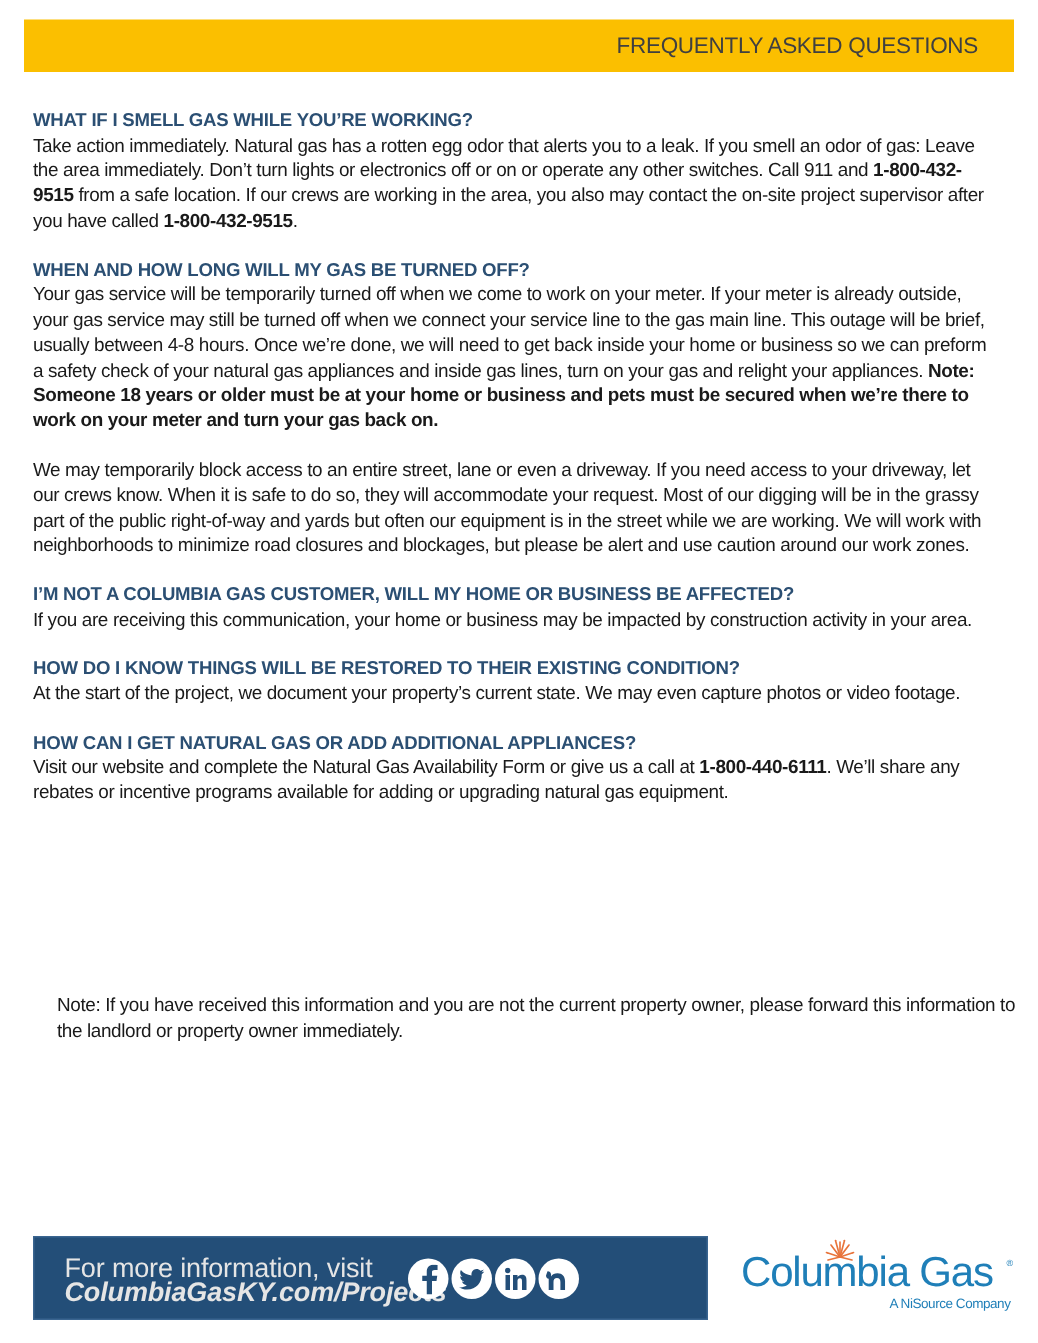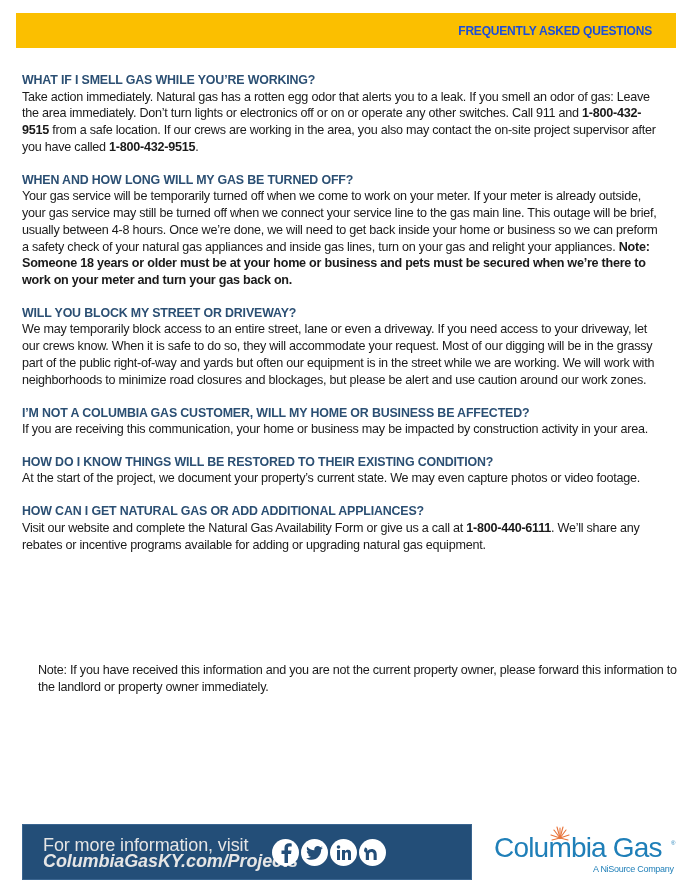--- a/index.html
+++ b/index.html
@@ -6,21 +6,21 @@
   body {
     width: 692px; height: 895px; position: relative; overflow: hidden;
     font-family: "Liberation Sans", sans-serif; color: #1a1a1a;
   }
   .banner {
     position: absolute; left: 16px; top: 13px; width: 660px; height: 35px;
     background: #fbbf00; display: flex; align-items: center; justify-content: flex-end;
     box-sizing: border-box; padding-right: 24px;
   }
   .banner-title {
-    color: #1d4ed8; font-weight: bold; font-size: 12px; letter-spacing: -0.2px;
+    color: #404040; font-weight: normal; font-size: 15px; letter-spacing: -0.2px;
   }
   .content {
     position: absolute; left: 22px; top: 72px; width: 640px;
   }
   .faq { margin: 0 0 16px 0; }
   .faq-q {
     color: #2b4f73; font-weight: bold; font-size: 12.4px; line-height: 16.5px;
     letter-spacing: -0.15px; margin: 0;
   }
   .faq-a {
@@ -77,21 +77,20 @@
     <p class="faq-q">WHAT IF I SMELL GAS WHILE YOU’RE WORKING?</p>
     <p class="faq-a"><span>Take action immediately. Natural gas has a rotten egg odor that alerts you to a leak. If you smell an odor of gas: Leave the area immediately. Don’t turn lights or electronics off or on or operate any other switches. Call 911 and </span><b>1-800-432-9515</b><span> from a safe location. If our crews are working in the area, you also may contact the on-site project supervisor after you have called </span><b>1-800-432-9515</b><span>.</span></p>
   </div>
 
   <div class="faq">
     <p class="faq-q">WHEN AND HOW LONG WILL MY GAS BE TURNED OFF?</p>
     <p class="faq-a"><span>Your gas service will be temporarily turned off when we come to work on your meter. If your meter is already outside, your gas service may still be turned off when we connect your service line to the gas main line. This outage will be brief, usually between 4-8 hours. Once we’re done, we will need to get back inside your home or business so we can preform a safety check of your natural gas appliances and inside gas lines, turn on your gas and relight your appliances. </span><b>Note: Someone 18 years or older must be at your home or business and pets must be secured when we’re there to work on your meter and turn your gas back on.</b></p>
   </div>
 
   <div class="faq">
-    <p class="faq-q">WILL YOU BLOCK MY STREET OR DRIVEWAY?</p>
     <p class="faq-a"><span>We may temporarily block access to an entire street, lane or even a driveway. If you need access to your driveway, let our crews know. When it is safe to do so, they will accommodate your request. Most of our digging will be in the grassy part of the public right-of-way and yards but often our equipment is in the street while we are working. We will work with neighborhoods to minimize road closures and blockages, but please be alert and use caution around our work zones.</span></p>
   </div>
 
   <div class="faq">
     <p class="faq-q">I’M NOT A COLUMBIA GAS CUSTOMER, WILL MY HOME OR BUSINESS BE AFFECTED?</p>
     <p class="faq-a"><span>If you are receiving this communication, your home or business may be impacted by construction activity in your area.</span></p>
   </div>
 
   <div class="faq">
     <p class="faq-q">HOW DO I KNOW THINGS WILL BE RESTORED TO THEIR EXISTING CONDITION?</p>

